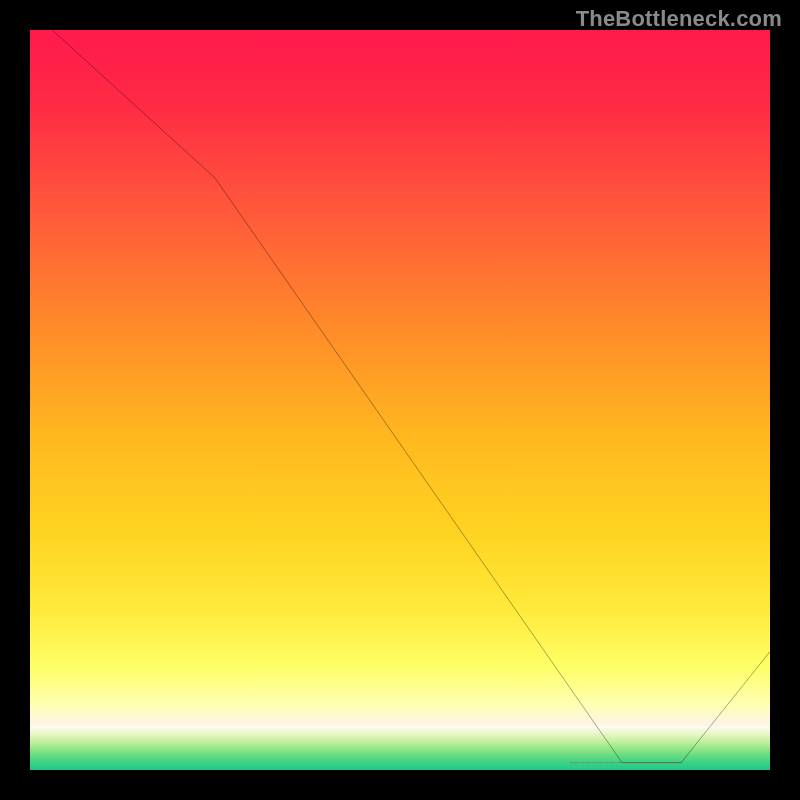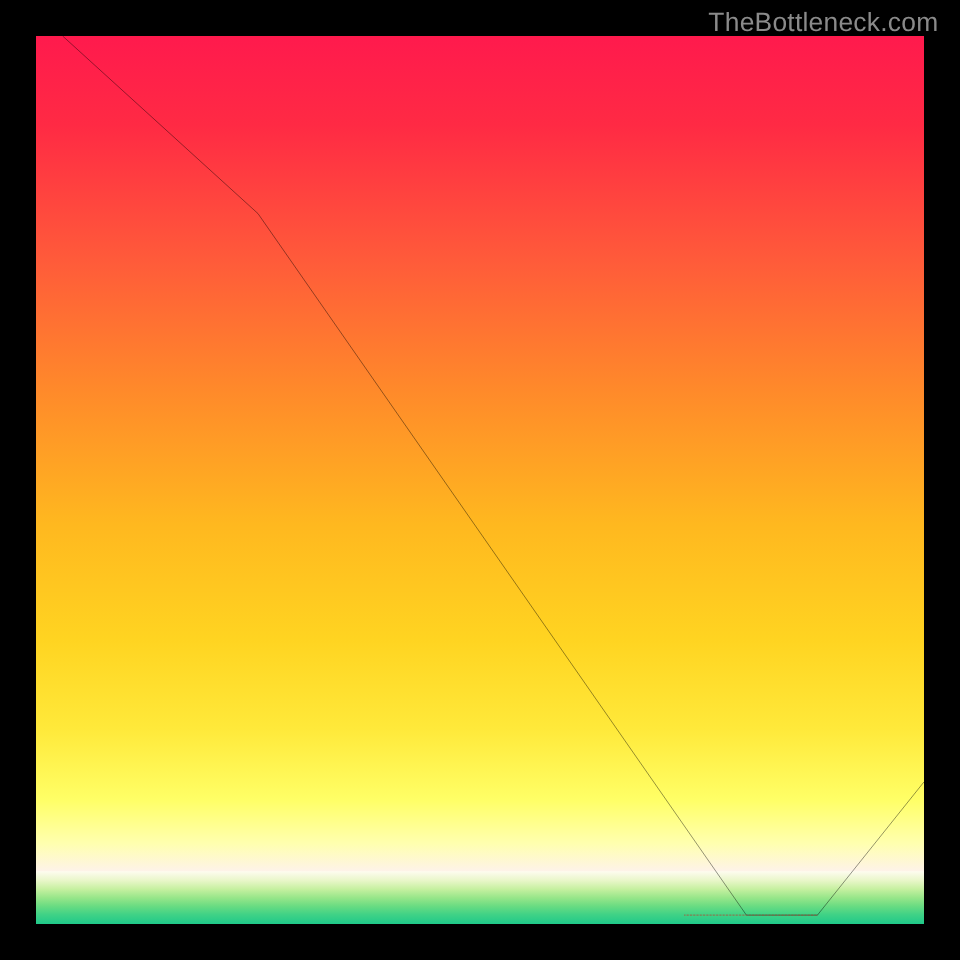--- a/index.html
+++ b/index.html
@@ -72,21 +72,21 @@
     top: 0;
     width: 100%;
     height: 100%;
   }
   .watermark {
     position: absolute;
     top: 6px;
     right: 18px;
     color: #8a8a8a;
     font-size: 22px;
-    font-weight: 400;
+    font-weight: 700;
     letter-spacing: 0.2px;
   }
   .dash-label {
     position: absolute;
     color: #c0392b;
     font-size: 13px;
     font-weight: 700;
     letter-spacing: 1px;
     white-space: nowrap;
   }

